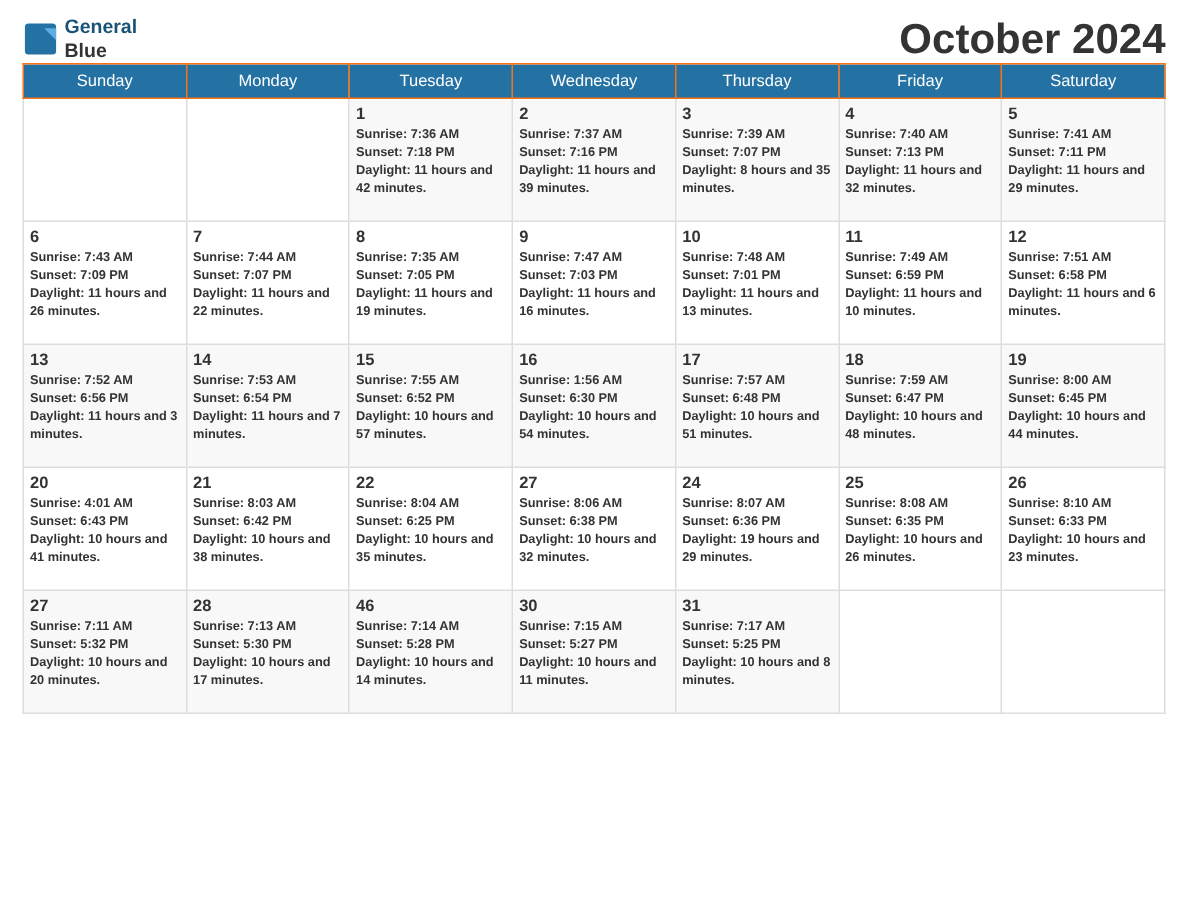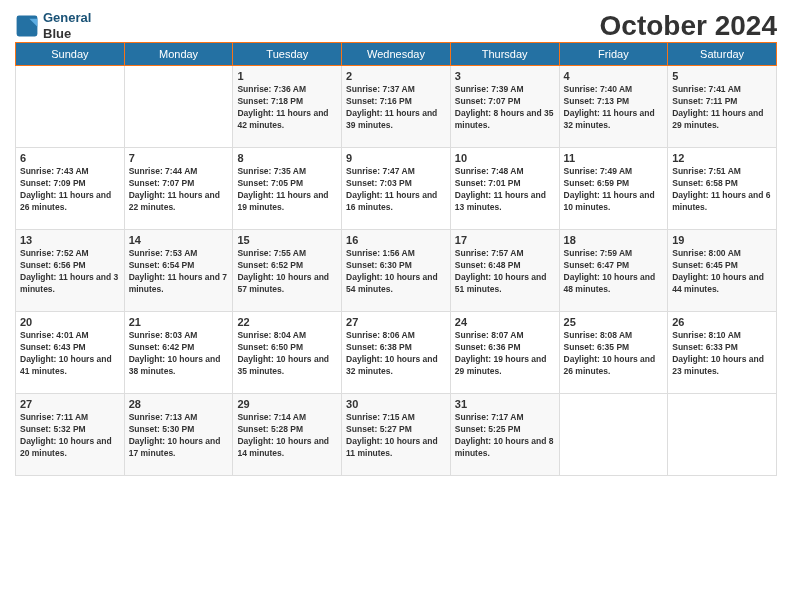--- a/index.html
+++ b/index.html
@@ -219,21 +219,21 @@
           <td>
             <span class="day-num">20</span>
             <div class="day-info"><span>Sunrise: 4:01 AM</span><br><span>Sunset: 6:43 PM</span><br><span>Daylight: 10 hours and 41 minutes.</span></div>
           </td>
           <td>
             <span class="day-num">21</span>
             <div class="day-info"><span>Sunrise: 8:03 AM</span><br><span>Sunset: 6:42 PM</span><br><span>Daylight: 10 hours and 38 minutes.</span></div>
           </td>
           <td>
             <span class="day-num">22</span>
-            <div class="day-info"><span>Sunrise: 8:04 AM</span><br><span>Sunset: 6:50 PM</span><br><span>Daylight: 10 hours and 35 minutes.</span></div>
+            <div class="day-info"><span>Sunrise: 8:04 AM</span><br><span>Sunset: 6:25 PM</span><br><span>Daylight: 10 hours and 35 minutes.</span></div>
           </td>
           <td>
             <span class="day-num">27</span>
             <div class="day-info"><span>Sunrise: 8:06 AM</span><br><span>Sunset: 6:38 PM</span><br><span>Daylight: 10 hours and 32 minutes.</span></div>
           </td>
           <td>
             <span class="day-num">24</span>
             <div class="day-info"><span>Sunrise: 8:07 AM</span><br><span>Sunset: 6:36 PM</span><br><span>Daylight: 19 hours and 29 minutes.</span></div>
           </td>
           <td>
@@ -248,21 +248,21 @@
         <tr>
           <td>
             <span class="day-num">27</span>
             <div class="day-info"><span>Sunrise: 7:11 AM</span><br><span>Sunset: 5:32 PM</span><br><span>Daylight: 10 hours and 20 minutes.</span></div>
           </td>
           <td>
             <span class="day-num">28</span>
             <div class="day-info"><span>Sunrise: 7:13 AM</span><br><span>Sunset: 5:30 PM</span><br><span>Daylight: 10 hours and 17 minutes.</span></div>
           </td>
           <td>
-            <span class="day-num">29</span>
+            <span class="day-num">46</span>
             <div class="day-info"><span>Sunrise: 7:14 AM</span><br><span>Sunset: 5:28 PM</span><br><span>Daylight: 10 hours and 14 minutes.</span></div>
           </td>
           <td>
             <span class="day-num">30</span>
             <div class="day-info"><span>Sunrise: 7:15 AM</span><br><span>Sunset: 5:27 PM</span><br><span>Daylight: 10 hours and 11 minutes.</span></div>
           </td>
           <td>
             <span class="day-num">31</span>
             <div class="day-info"><span>Sunrise: 7:17 AM</span><br><span>Sunset: 5:25 PM</span><br><span>Daylight: 10 hours and 8 minutes.</span></div>
           </td>

